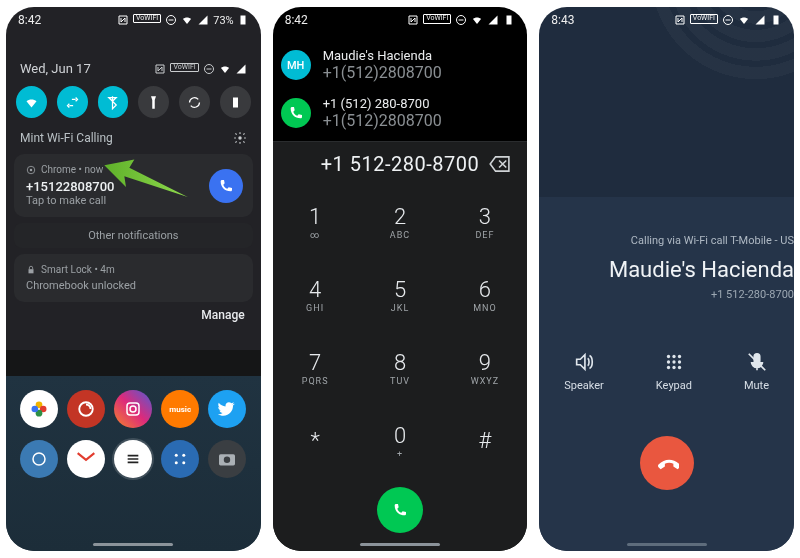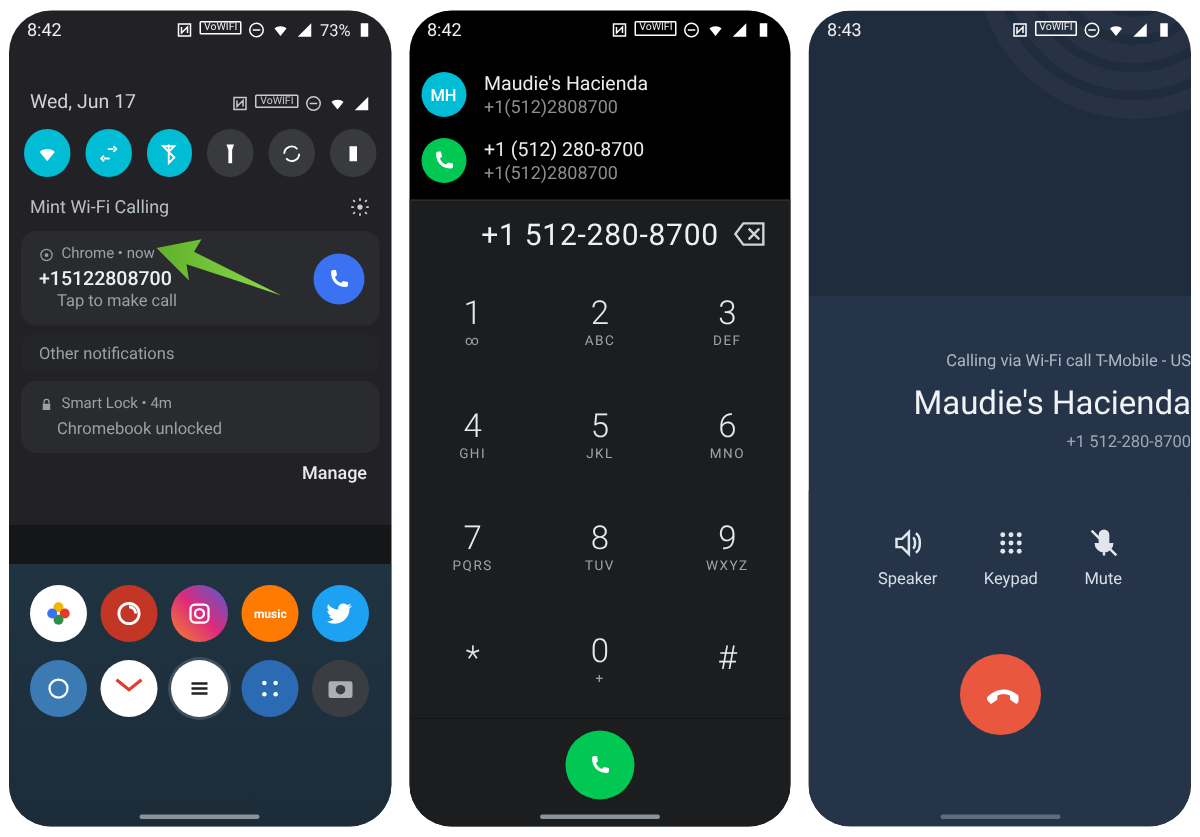--- a/index.html
+++ b/index.html
@@ -15,62 +15,62 @@
   .date { padding:4px 14px 6px; font-size:13px; color:#cfd2d6; display:flex; justify-content:space-between; align-items:center;margin-top:24px;}
   .qs-row { display:flex; gap:10px; padding:4px 10px 10px; }
   .qs { width:32px; height:32px; border-radius:50%; display:flex; align-items:center; justify-content:center; }
   .qs.on { background:#00bcd4; }
   .qs.off { background:#393a3d; }
   .qs svg { width:15px; height:15px; fill:#fff;}
   .section-head { display:flex; justify-content:space-between; align-items:center; padding:3px 14px; color:#b9c0c4; font-size:12px;}
   .notif { background:#2a2b2e; margin:6px 8px; border-radius:10px; padding:10px 12px; position:relative;}
   .notif-src { font-size:10px; color:#9ba0a4; display:flex; align-items:center; gap:5px; margin-bottom:4px;}
   .notif-title { font-size:13px; font-weight:500; color:#eef1f3;}
-  .notif-sub { font-size:11px; color:#9ba0a4;margin-left:12px;}
+  .notif-sub { font-size:11px; color:#9ba0a4;}
   .call-btn { position:absolute; right:10px; top:50%; transform:translateY(-50%); width:34px; height:34px; border-radius:50%; background:#3a72f1; display:flex; align-items:center; justify-content:center;}
   .arrow { position:absolute; left:98px; top:150px; width:84px; height:40px; pointer-events:none; }
-  .other { background:#242528; margin:0 8px 6px; border-radius:8px; padding:6px 12px; font-size:11px; color:#9ba0a4;}
+  .other { background:#242528; margin:0 8px 6px; border-radius:8px; padding:6px 12px; font-size:11px; color:#9ba0a4;text-align:center;}
   .manage { text-align:right; padding:0 16px 8px; font-size:12px; color:#e8eaed; font-weight:500;}
   .dock-area { position:absolute; bottom:0; left:0; right:0; height:175px; background:linear-gradient(#203341,#1c2d39);}
   .app-row { display:flex; justify-content:space-around; padding:14px 10px 8px;font-weight:bold;}
   .app-row.bot { padding-top:4px;}
   .app-icon { width:38px; height:38px; border-radius:50%; display:flex; align-items:center; justify-content:center; font-size:10px; color:#fff; }
   .ai1{background:#fff;} .ai2{background:#c33525;} .ai3{background:linear-gradient(45deg,#f58529,#dd2a7b,#515bd4);} .ai4{background:#ff7a00;} .ai5{background:#1da1f2;}
   .ai6{background:#3b7ab3;} .ai7{background:#fff;} .ai8{background:#fff;} .ai9{background:#2a6bb3;} .ai10{background:#3a3e42;}
   .home-ind { position:absolute; bottom:5px; left:50%; transform:translateX(-50%); width:80px; height:3px; border-radius:2px; background:#8b939a;}
   
   .s2 { background:#000; display:flex; flex-direction:column;}
   .s2-list { flex:0 0 auto; padding:8px 0 4px;}
   .li { display:flex; align-items:center; gap:12px; padding:7px 8px;}
   .avatar { width:30px; height:30px; border-radius:50%; display:flex; align-items:center; justify-content:center; font-size:11px; font-weight:500;}
   .av1{ background:#00bcd4; color:#fff;} .av2{ background:#00c853; color:#fff;}
   .av-outline{ width:30px; height:30px; display:flex; align-items:center; justify-content:center; }
   .av-outline svg{ width:18px; height:18px; fill:none; stroke:#bbb; stroke-width:1.5;}
   .li-txt .t1{ font-size:13px; color:#eaecee;}
-  .li-txt .t2{ font-size:12px; color:#8a8f93;}
+  .li-txt .t2{ font-size:16px; color:#8a8f93;}
   .dialed { display:flex; align-items:center; justify-content:center; position:relative; padding:10px 0; border-top:1px solid #2a2c2e; background:#1c1d1e;}
   .dialed-num { font-size:20px; color:#eef1f3; letter-spacing:.5px;}
   .backspace { position:absolute; right:16px; }
   .keypad { background:#1c1d1e; flex:1; display:grid; grid-template-columns:repeat(3,1fr); grid-auto-rows:1fr;}
   .key { display:flex; flex-direction:column; align-items:center; justify-content:center; color:#e7eaed;}
   .key .d{ font-size:22px; font-weight:300; line-height:1;}
   .key .l{ font-size:9px; letter-spacing:1px; color:#9fa4a8; margin-top:2px;}
   .call-row { background:#1c1d1e; display:flex; justify-content:center; padding:8px 0 18px;}
   .call-green { width:46px; height:46px; border-radius:50%; background:#00c853; display:flex; align-items:center; justify-content:center;}
   
   .s3 { background:
         radial-gradient(circle at 85% -6%, rgba(255,255,255,.03) 0 2%, transparent 2% 3%, rgba(255,255,255,.03) 3% 5%, transparent 5% 6%, rgba(255,255,255,.03) 6% 8%, transparent 8% 9%, rgba(255,255,255,.03) 9% 11%, transparent 11% 12%, rgba(255,255,255,.03) 12% 14%, transparent 14% 15%, rgba(255,255,255,.03) 15% 17%, transparent 17% 100%),
         linear-gradient(#1f2c3e 0 35%, #253449 35% 100%);
         display:flex; flex-direction:column;}
   .s3-top { flex:0 0 54%; display:flex; flex-direction:column; justify-content:flex-end; align-items:flex-end; padding-bottom:26px;}
   .calling { font-size:11px; color:#aeb8c3; margin-bottom:10px;}
   .callee { font-size:22px; color:#f0f3f6; margin-bottom:6px;}
   .callee-num { font-size:11px; color:#9da8b3;}
   .s3-bot { flex:1; background:#253449; display:flex; flex-direction:column; align-items:center; }
-  .ctrl-row { display:flex; gap:31px; margin-top:24px;}
+  .ctrl-row { display:flex; gap:52px; margin-top:24px;}
   .ctrl { display:flex; flex-direction:column; align-items:center; gap:6px; color:#d7dee6; font-size:11px;}
   .ctrl svg { width:22px; height:22px; fill:#e0e6ec;}
   .end-call { margin-top:44px; width:54px; height:54px; border-radius:50%; background:#e9573f; display:flex; align-items:center; justify-content:center;}
   
   .ico-phone { width:16px; height:16px; fill:#fff; }
   .gear{ width:14px;height:14px; fill:#c9ccce;}
   .vowifi { border:1px solid #fff; font-size:7px; padding:0 2px; border-radius:1px; line-height:1.1;}
 </style>
 </head>
 <body>

